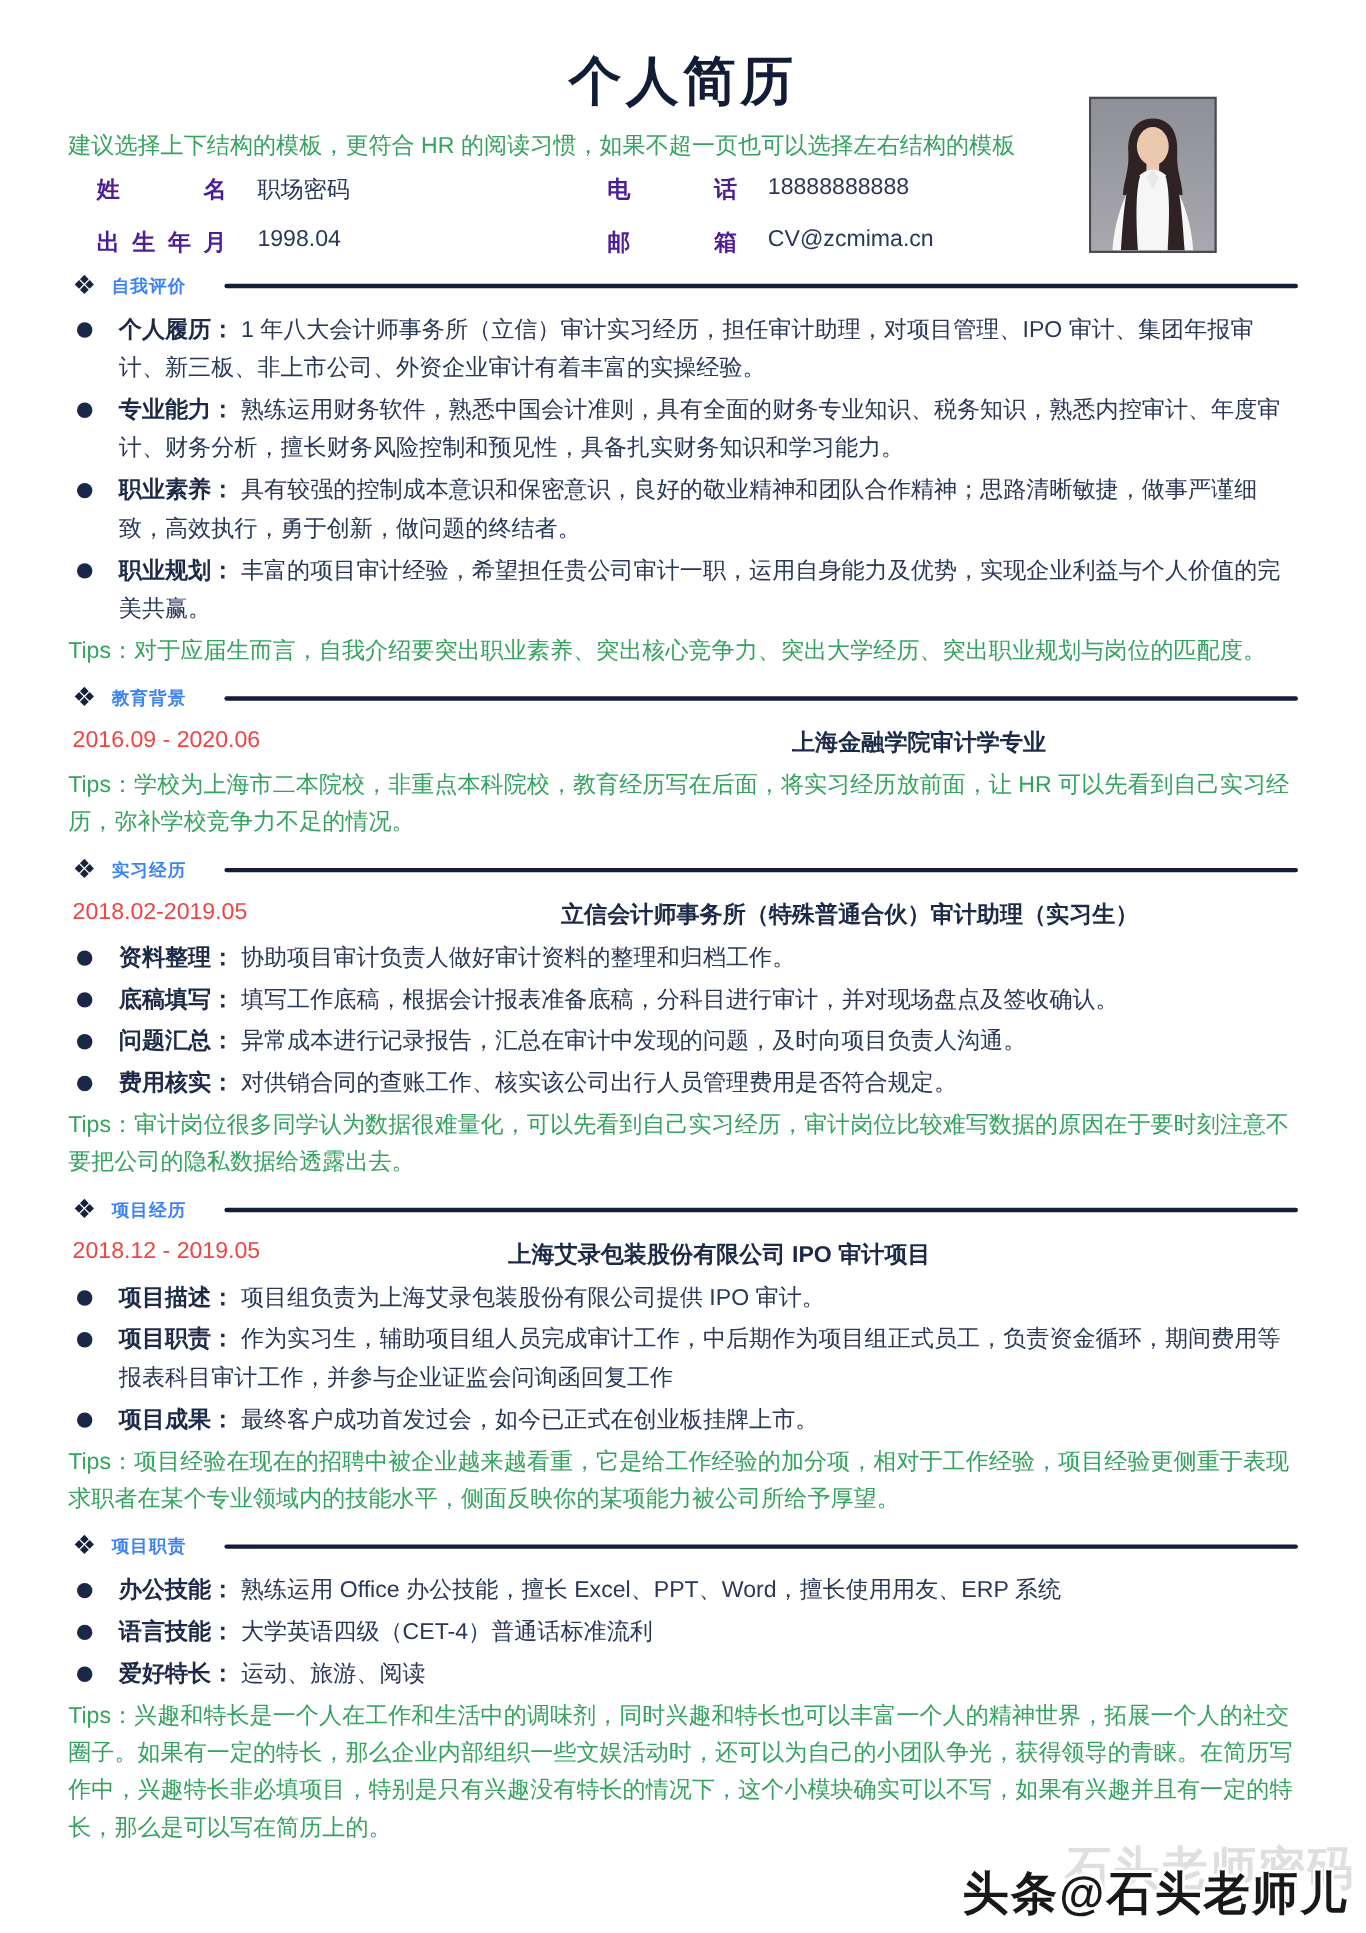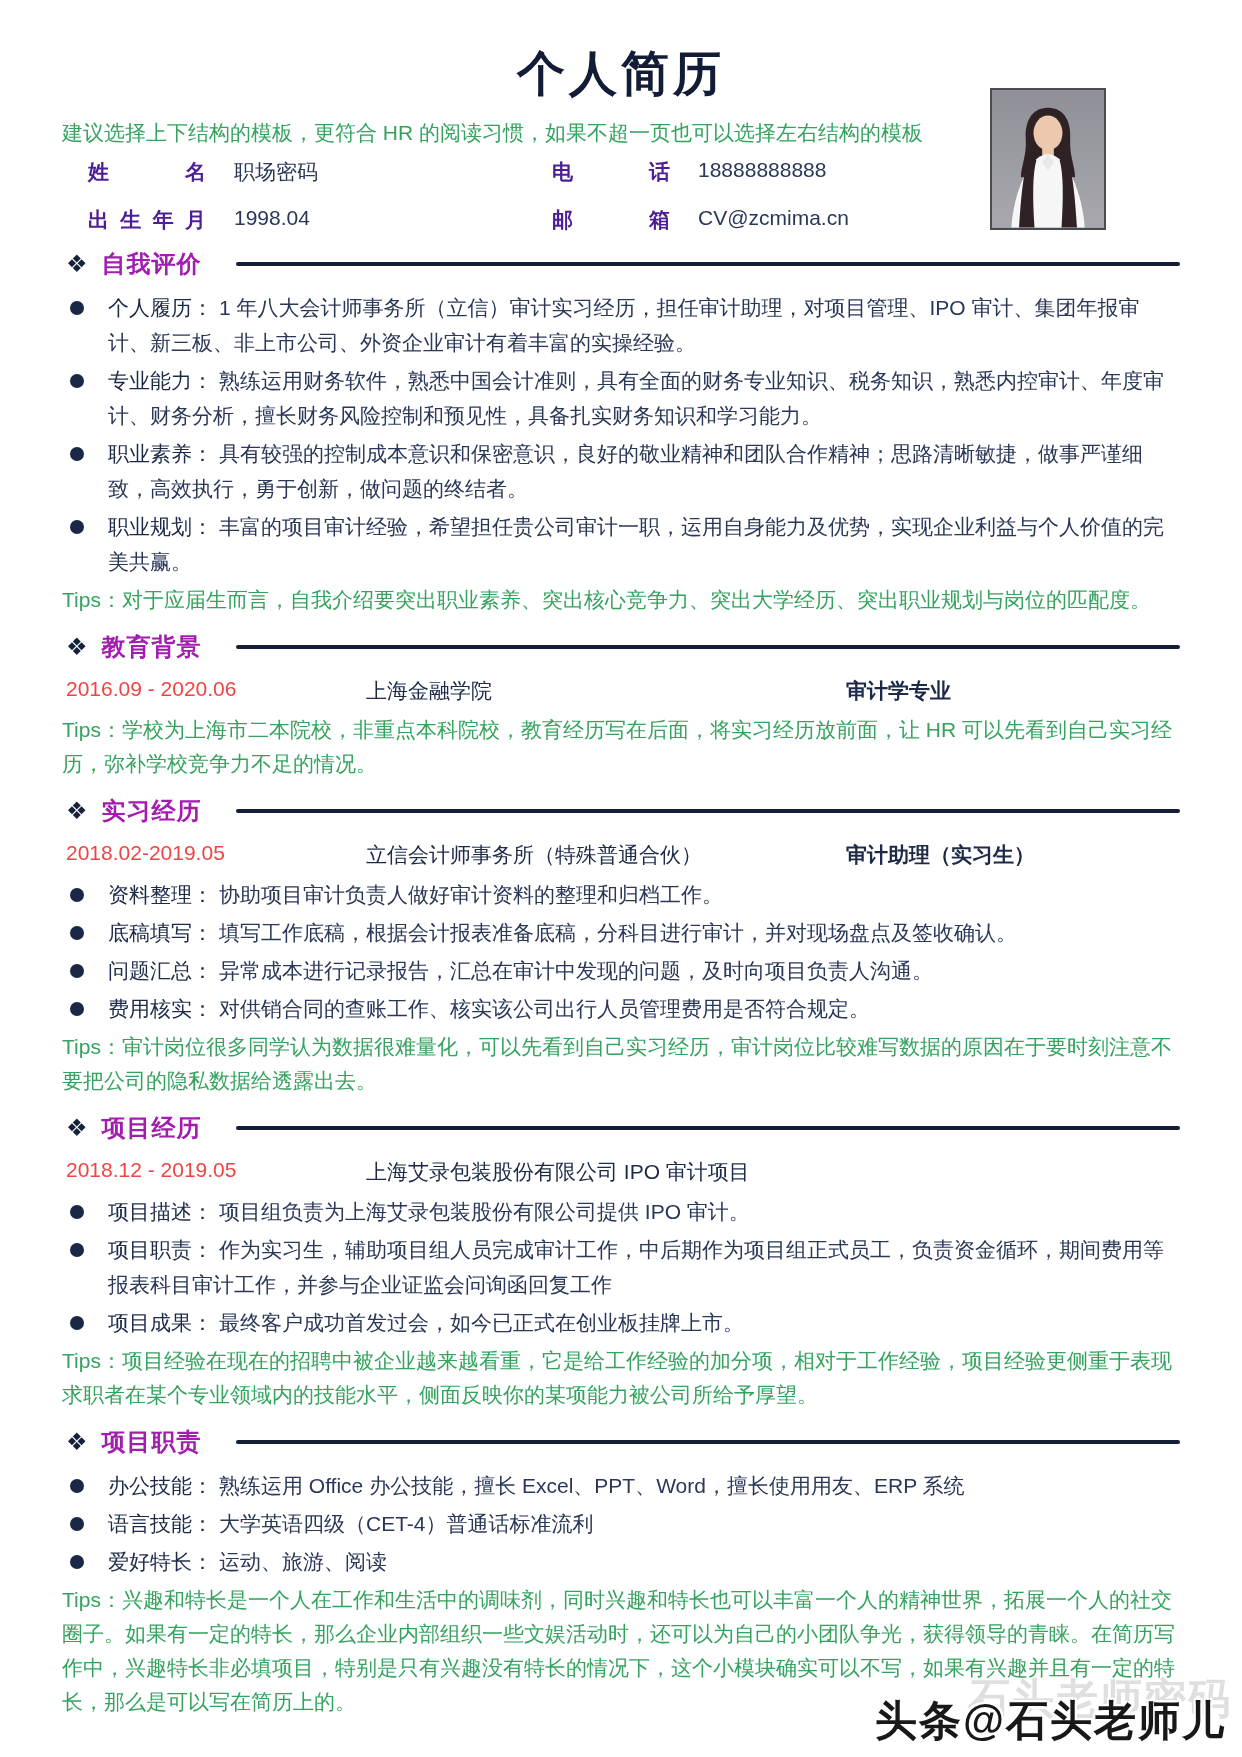--- a/index.html
+++ b/index.html
@@ -27,37 +27,37 @@
   .photo-frame{
     position:absolute;left:990px;top:88px;width:116px;height:142px;
     border:2px solid #4a4a52;background:#96969c;box-sizing:border-box;
   }
   .photo-frame svg{display:block;width:100%;height:100%;}
   .section{margin-top:10px;}
   .section-header{display:flex;align-items:center;margin:14px 0 10px 0;}
   .diamond{
     color:#16213c;font-size:24px;line-height:24px;margin:0 14px 0 4px;
   }
-  .section-title{font-size:24px;font-weight:700;color:#a21caf;letter-spacing:1px;}
+  .section-title{font-size:16px;font-weight:700;color:#3b82f6;letter-spacing:1px;}
   .section-rule{flex:1;height:4px;background:#141e38;margin-left:34px;border-radius:2px;}
   .entry{
     display:grid;grid-template-columns:300px 480px 1fr;
     font-size:21px;margin:14px 0 8px 4px;
   }
   .entry-period{color:#ef4444;}
-  .entry-org{text-align:left;font-weight:400;color:#1c2947;}
+  .entry-org{text-align:right;font-weight:700;color:#1c2947;}
   .entry-role{text-align:left;font-weight:700;color:#1c2947;}
   .bullet-list{margin:4px 0 0 0;}
   .bullet-item{display:flex;margin:3px 0;}
   .bullet-dot{
     flex:0 0 auto;width:14px;height:14px;border-radius:50%;
     background:#1a2747;margin:11px 24px 0 8px;
   }
   .bullet-body{flex:1;font-size:21px;line-height:35px;color:#2a3757;}
-  .bullet-label{font-weight:400;color:#1c2947;margin-right:6px;}
+  .bullet-label{font-weight:700;color:#1c2947;margin-right:6px;}
   .tips{
     color:#35a35f;font-size:21px;line-height:34px;margin:4px 0 6px 0;
   }
   .watermark{
     position:absolute;right:16px;bottom:8px;font-size:42px;font-weight:700;color:#181818;
     letter-spacing:2px;white-space:nowrap;
     text-shadow:-2px -2px 0 #fff,2px -2px 0 #fff,-2px 2px 0 #fff,2px 2px 0 #fff,0 3px 0 #fff;
   }
   .watermark-ghost{
     position:absolute;right:10px;bottom:30px;font-size:42px;font-weight:700;

